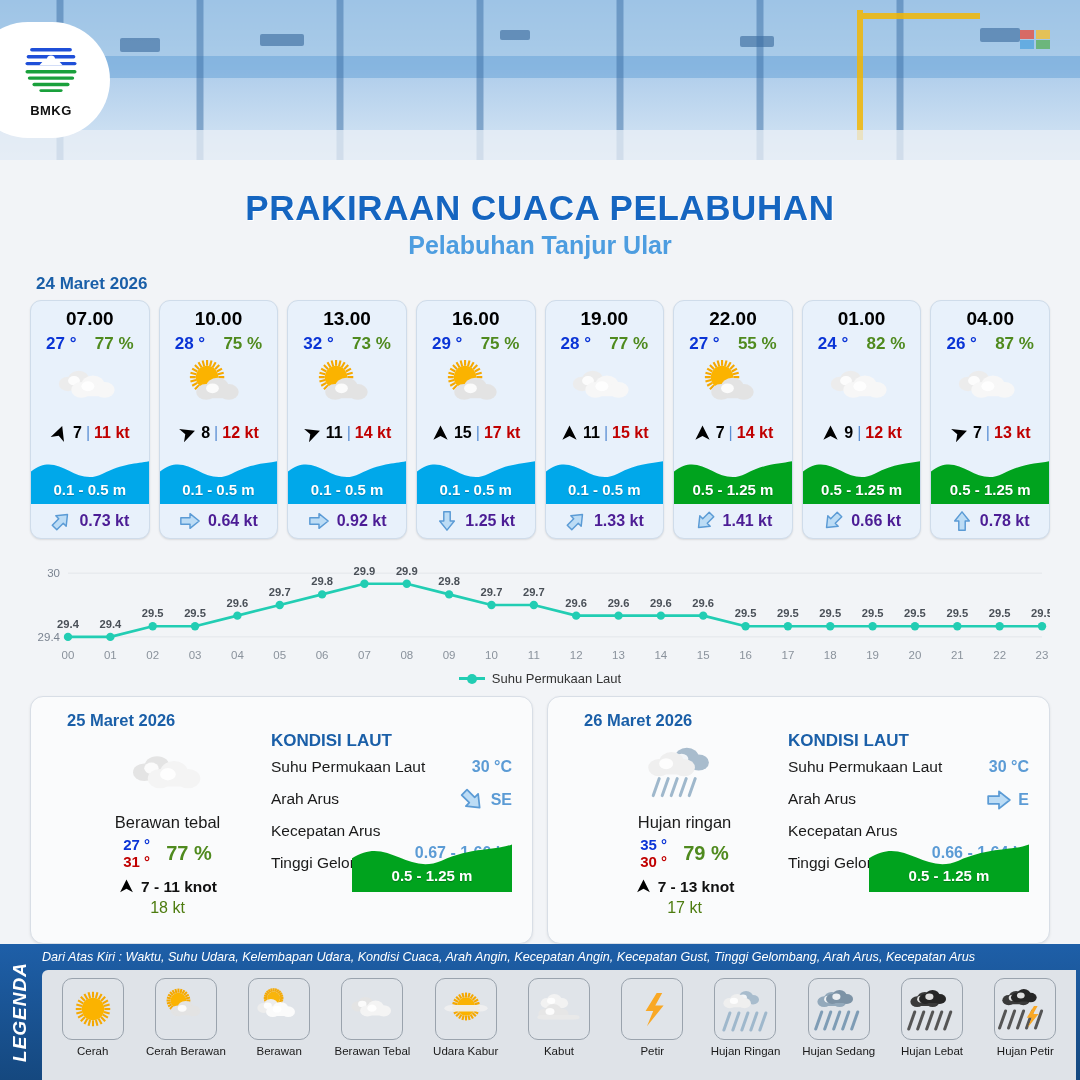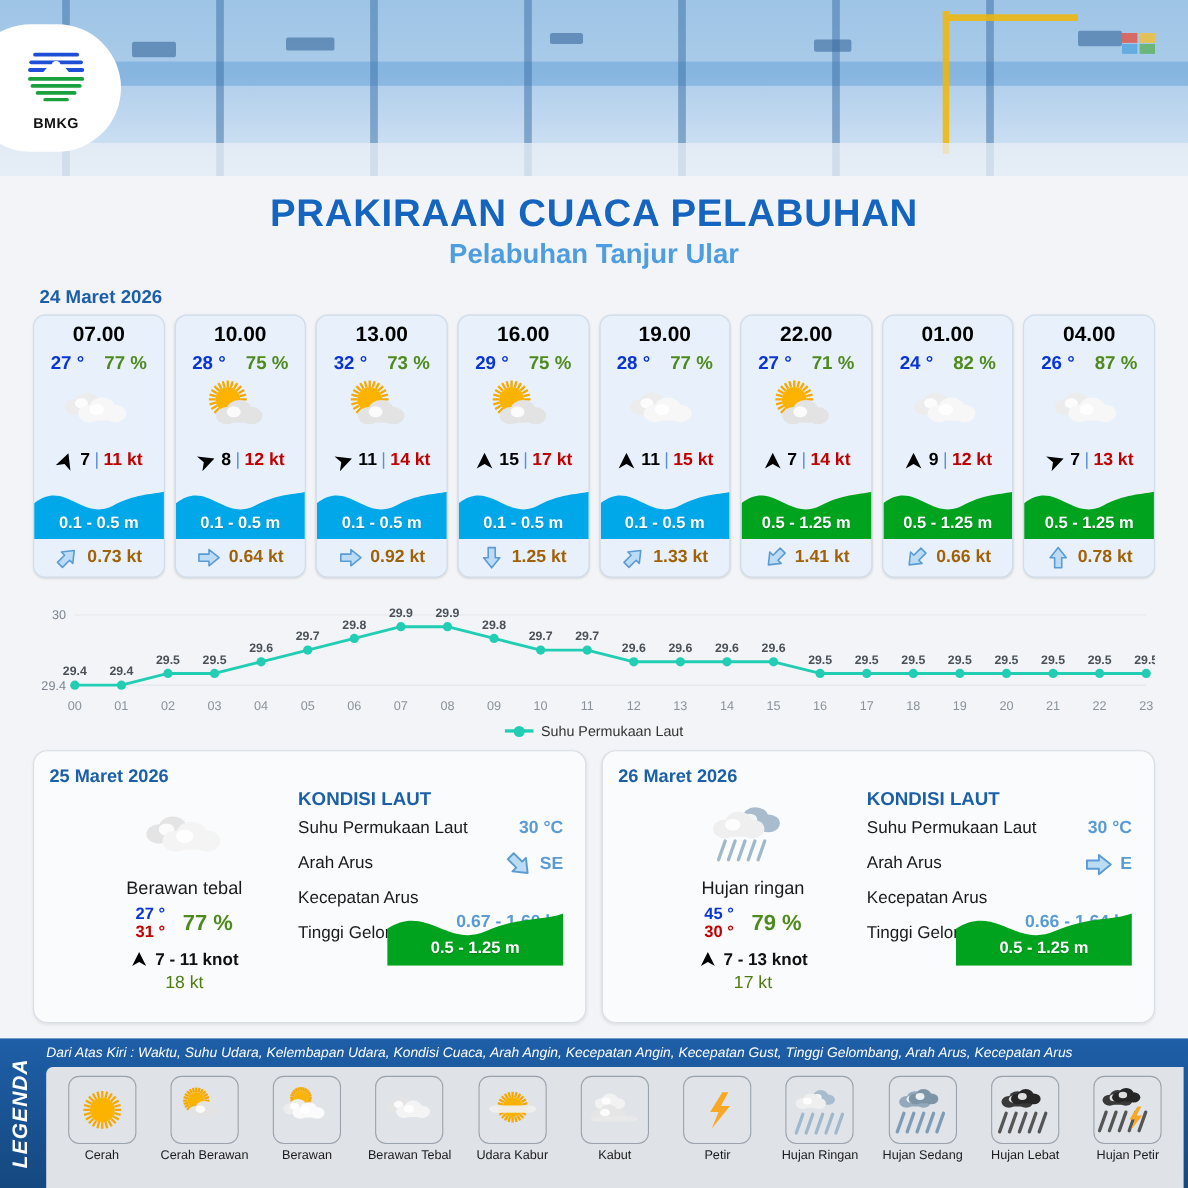--- a/index.html
+++ b/index.html
@@ -38,21 +38,21 @@
   .hdr-l2 {
     font-size: 28px; font-weight: bold; color: #fff; margin-top: 4px;
     letter-spacing: -.2px; text-shadow: 0 2px 3px rgba(0,0,0,.5);
   }
   .hdr-l3 {
     font-size: 14.5px; color: #eef4fb; margin-top: 7px;
     text-shadow: 0 1px 2px rgba(0,0,0,.45);
   }
 
   
-  .titleblk { text-align: center; margin-top: 14px; }
+  .titleblk { text-align: center; margin-top: 28px; }
   .t-main {
     font-size: 35px; font-weight: bold; color: #1565c0;
     letter-spacing: .6px; text-shadow: 1px 1px 0 rgba(255,255,255,.9);
   }
   .t-sub {
     font-size: 25px; font-weight: bold; color: #4d9de0; margin-top: 3px;
   }
   .t-valid { margin-top: 10px; font-size: 16.5px; color: #111; }
   .t-valid .lbl { font-weight: bold; }
   .t-valid .gap { display:inline-block; width: 62px; }
@@ -87,37 +87,37 @@
   .c-wind .wgust { color:#c00000; }
   .c-wave { position: relative; height: 56px; }
   .c-wave svg { position:absolute; left:0; top:0; }
   .c-wave .wv-txt {
     position:absolute; left:0; right:0; bottom: 6px; text-align:center;
     font-size: 15px; font-weight: bold; color:#fff;
     text-shadow: 0 1px 1px rgba(0,0,0,.25);
   }
   .c-cur {
     display:flex; align-items:center; justify-content:center; gap: 7px;
-    height: 34px; font-size: 16px; font-weight: bold; color: #a16207;
+    height: 34px; font-size: 16px; font-weight: bold; color: #4c1d95;
   }
 
   
   .chartwrap { position: relative; margin: 12px 30px 0; height: 118px; }
   .chart-legend {
     text-align:center; margin-top: 2px; font-size: 13px; color:#333;
     display:flex; align-items:center; justify-content:center; gap:7px;
   }
   .leg-swatch { display:inline-block; width:26px; height:3px; background:#22cdb3; position:relative;}
   .leg-swatch::after{content:"";position:absolute;left:8px;top:-3.5px;width:10px;height:10px;border-radius:50%;background:#22cdb3;}
 
   
   .dailies { display:flex; gap: 14px; padding: 10px 30px 0; }
   .daily {
     flex:1; background:#fafbfc; border:1px solid #d8dee6; border-radius: 13px;
-    height: 248px; padding: 14px 14px; position:relative;
+    height: 248px; padding: 14px 36px; position:relative;
     box-shadow: 0 1px 3px rgba(0,0,0,.08);
   }
   .d-date { font-size: 16.5px; font-weight:bold; color:#1a5fa8; }
   .d-left { position:absolute; left: 34px; top: 42px; width: 205px; text-align:center; }
   .d-ico { height: 68px; display:flex; align-items:center; justify-content:center; }
   .d-cond { font-size: 16.5px; color:#1a1a1a; margin-top: 6px; }
   .d-temps { display:flex; align-items:center; justify-content:center; gap: 16px; margin-top: 4px;}
   .d-tcol { text-align:left; line-height: 1.15; }
   .d-tmin { font-size: 15px; font-weight:bold; color:#0a34d6; }
   .d-tmax { font-size: 15px; font-weight:bold; color:#c00000; }
@@ -531,21 +531,21 @@
       <svg width="22" height="22" viewBox="0 0 24 24" style="transform:rotate(45deg)">
     <polygon points="12,2 20,12 15.5,12 15.5,22 8.5,22 8.5,12 4,12" fill="#bcdcf5" stroke="#5b9bd5" stroke-width="1.6" stroke-linejoin="round"></polygon>
         </svg>
       <span>1.33 kt</span>
     </div>
     </div>
     <div class="card">
     <div class="c-time">22.00</div>
     <div class="c-row">
       <span class="c-temp">27 °</span>
-      <span class="c-hum">71 %</span>
+      <span class="c-hum">55 %</span>
     </div>
     <div class="c-icon">
         <svg width="78" height="58" viewBox="0 0 78 58">
           <g opacity="1">
             <line x1="39.39" y1="19.14" x2="45.27119999999999" y2="19.14" stroke="#f5a800" stroke-width="2.1"></line>
             <line x1="39.004621095329355" y1="22.06724340010951" x2="44.68542406490063" y2="23.589409968166454" stroke="#f5a800" stroke-width="2.1"></line>
             <line x1="37.874747316802" y1="24.794999999999998" x2="42.96801592153904" y2="27.735599999999998" stroke="#f5a800" stroke-width="2.1"></line>
             <line x1="36.07737769521985" y1="27.13737769521985" x2="40.23601409673417" y2="31.296014096734176" stroke="#f5a800" stroke-width="2.1"></line>
             <line x1="33.735" y1="28.934747316802" x2="36.6756" y2="34.02801592153904" stroke="#f5a800" stroke-width="2.1"></line>
             <line x1="31.00724340010951" y1="30.06462109532936" x2="32.529409968166455" y2="35.74542406490063" stroke="#f5a800" stroke-width="2.1"></line>
@@ -871,21 +871,21 @@
             <line x1="20.24" y1="40.599999999999994" x2="14.239999999999998" y2="57.599999999999994" stroke="#9fb8cc" stroke-width="3" stroke-linecap="round"></line>
             <line x1="29.24" y1="40.599999999999994" x2="23.24" y2="57.599999999999994" stroke="#9fb8cc" stroke-width="3" stroke-linecap="round"></line>
             <line x1="38.239999999999995" y1="40.599999999999994" x2="32.239999999999995" y2="57.599999999999994" stroke="#9fb8cc" stroke-width="3" stroke-linecap="round"></line>
             <line x1="47.239999999999995" y1="40.599999999999994" x2="41.239999999999995" y2="57.599999999999994" stroke="#9fb8cc" stroke-width="3" stroke-linecap="round"></line>
             <line x1="56.239999999999995" y1="40.599999999999994" x2="50.239999999999995" y2="57.599999999999994" stroke="#9fb8cc" stroke-width="3" stroke-linecap="round"></line>
           </svg>
         </div>
       <div class="d-cond">Hujan ringan</div>
       <div class="d-temps">
         <div class="d-tcol">
-          <div class="d-tmin">45 °</div>
+          <div class="d-tmin">35 °</div>
           <div class="d-tmax">30 °</div>
         </div>
         <div class="d-hum">79 %</div>
       </div>
       <div class="d-wind">
         <svg width="17" height="17" viewBox="0 0 24 24" style="transform:rotate(180deg)">
     <polygon points="12,22 3,4 12,9 21,4" fill="#000"></polygon>
           </svg>
         <span>7  - 13 knot</span>
       </div>

